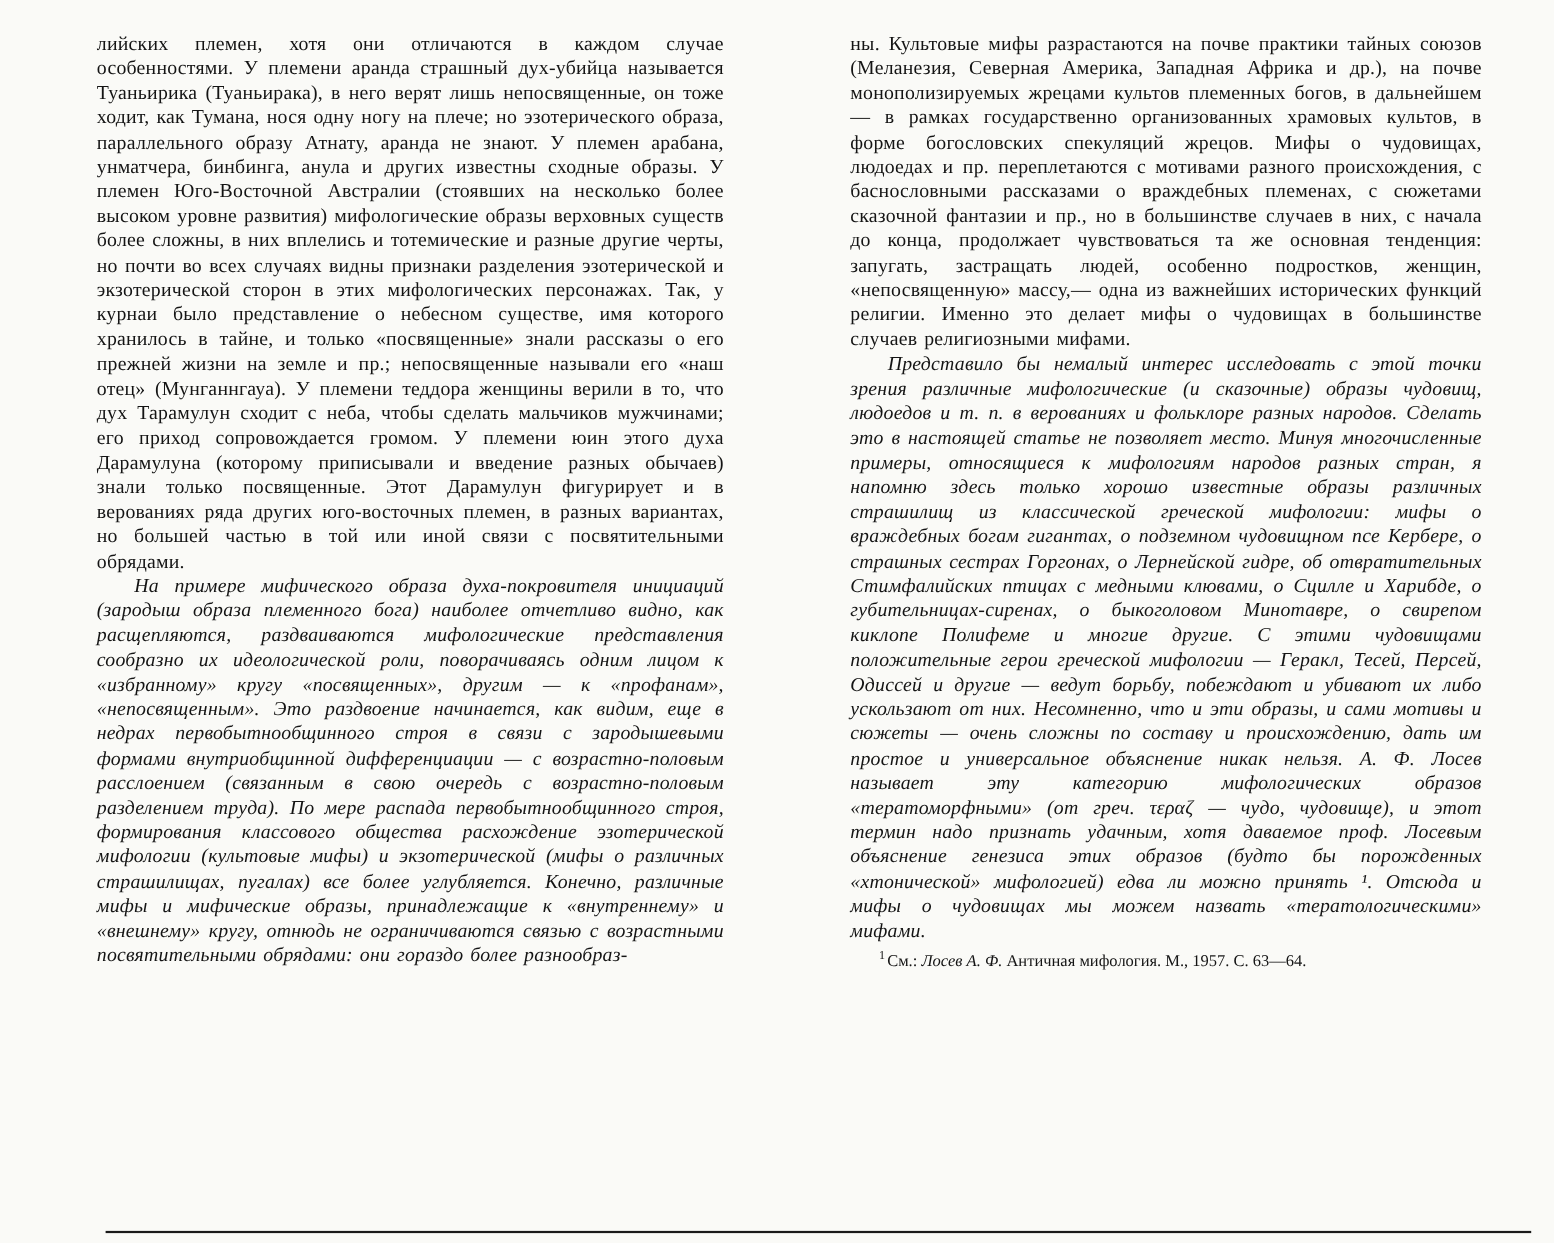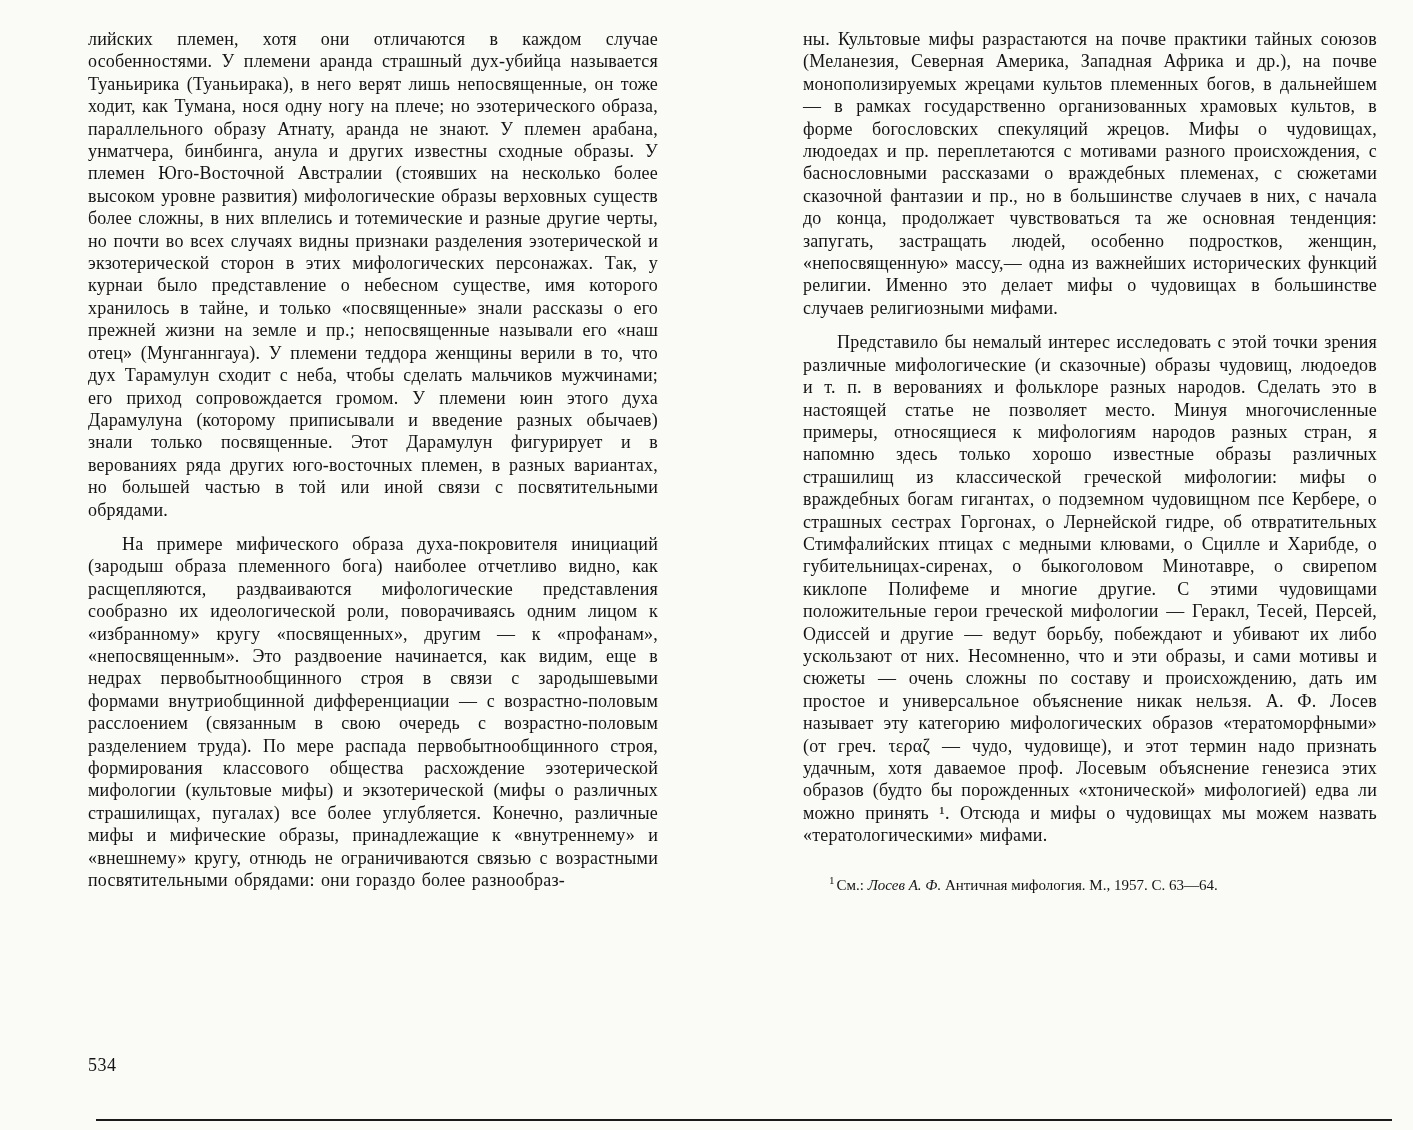--- a/index.html
+++ b/index.html
@@ -11,21 +11,21 @@
     font-family: "Liberation Serif", "DejaVu Serif", serif;
     color: #141414;
     overflow: hidden;
   }
 
   body { position: relative; }
 
   .spread {
     display: flex;
     justify-content: space-between;
-    padding: 28px 36px 0 88px;
+    padding: 28px 66px 0 88px;
     height: 1090px;
   }
 
   .page {
     display: flex;
     flex-direction: column;
     height: 1078px;
     position: relative;
   }
 
@@ -34,27 +34,27 @@
 
   .para {
     font-size: 18px;
     line-height: 22.4px;
     text-align: justify;
     letter-spacing: 0.2px;
     word-spacing: 1.6px;
     hyphens: auto;
   }
 
-  .para + .para { margin-top: 12px; }
+  .para + .para { margin-top: 0; font-style: italic; }
 
   .indent { text-indent: 34px; }
   .no-indent { text-indent: 0; }
 
   .footnote {
-    margin-top: 29px;
+    margin-top: 8px;
     font-size: 15px;
     line-height: 18px;
     text-indent: 26px;
     text-align: left;
   }
 
   .fn-marker {
     vertical-align: super;
     font-size: 11px;
     line-height: 0;
@@ -84,21 +84,20 @@
 </head>
 <body>
 
 <div class="spread">
 
   <div class="page page-left">
     <div class="text-block">
       <p class="para no-indent">лийских племен, хотя они отличаются в каждом случае особенностями. У племени аранда страшный дух-убийца называется Туаньирика (Туаньирака), в него верят лишь непосвященные, он тоже ходит, как Тумана, нося одну ногу на плече; но эзотерического образа, параллельного образу Атнату, аранда не знают. У племен арабана, унматчера, бинбинга, анула и других известны сходные образы. У племен Юго-Восточной Австралии (стоявших на несколько более высоком уровне развития) мифологические образы верховных существ более сложны, в них вплелись и тотемические и разные другие черты, но почти во всех случаях видны признаки разделения эзотерической и экзотерической сторон в этих мифологических персонажах. Так, у курнаи было представление о небесном существе, имя которого хранилось в тайне, и только «посвященные» знали рассказы о его прежней жизни на земле и пр.; непосвященные называли его «наш отец» (Мунганнгауа). У племени теддора женщины верили в то, что дух Тарамулун сходит с неба, чтобы сделать мальчиков мужчинами; его приход сопровождается громом. У племени юин этого духа Дарамулуна (которому приписывали и введение разных обычаев) знали только посвященные. Этот Дарамулун фигурирует и в верованиях ряда других юго-восточных племен, в разных вариантах, но большей частью в той или иной связи с посвятительными обрядами.</p>
       <p class="para indent">На примере мифического образа духа-покровителя инициаций (зародыш образа племенного бога) наиболее отчетливо видно, как расщепляются, раздваиваются мифологические представления сообразно их идеологической роли, поворачиваясь одним лицом к «избранному» кругу «посвященных», другим — к «профанам», «непосвященным». Это раздвоение начинается, как видим, еще в недрах первобытнообщинного строя в связи с зародышевыми формами внутриобщинной дифференциации — с возрастно-половым расслоением (связанным в свою очередь с возрастно-половым разделением труда). По мере распада первобытнообщинного строя, формирования классового общества расхождение эзотерической мифологии (культовые мифы) и экзотерической (мифы о различных страшилищах, пугалах) все более углубляется. Конечно, различные мифы и мифические образы, принадлежащие к «внутреннему» и «внешнему» кругу, отнюдь не ограничиваются связью с возрастными посвятительными обрядами: они гораздо более разнообраз-</p>
     </div>
-    <div class="page-number pn-left">534</div>
   </div>
 
   <div class="page page-right">
     <div class="text-block">
       <p class="para no-indent">ны. Культовые мифы разрастаются на почве практики тайных союзов (Меланезия, Северная Америка, Западная Африка и др.), на почве монополизируемых жрецами культов племенных богов, в дальнейшем — в рамках государственно организованных храмовых культов, в форме богословских спекуляций жрецов. Мифы о чудовищах, людоедах и пр. переплетаются с мотивами разного происхождения, с баснословными рассказами о враждебных племенах, с сюжетами сказочной фантазии и пр., но в большинстве случаев в них, с начала до конца, продолжает чувствоваться та же основная тенденция: запугать, застращать людей, особенно подростков, женщин, «непосвященную» массу,— одна из важнейших исторических функций религии. Именно это делает мифы о чудовищах в большинстве случаев религиозными мифами.</p>
       <p class="para indent">Представило бы немалый интерес исследовать с этой точки зрения различные мифологические (и сказочные) образы чудовищ, людоедов и т. п. в верованиях и фольклоре разных народов. Сделать это в настоящей статье не позволяет место. Минуя многочисленные примеры, относящиеся к мифологиям народов разных стран, я напомню здесь только хорошо известные образы различных страшилищ из классической греческой мифологии: мифы о враждебных богам гигантах, о подземном чудовищном псе Кербере, о страшных сестрах Горгонах, о Лернейской гидре, об отвратительных Стимфалийских птицах с медными клювами, о Сцилле и Харибде, о губительницах-сиренах, о быкоголовом Минотавре, о свирепом киклопе Полифеме и многие другие. С этими чудовищами положительные герои греческой мифологии — Геракл, Тесей, Персей, Одиссей и другие — ведут борьбу, побеждают и убивают их либо ускользают от них. Несомненно, что и эти образы, и сами мотивы и сюжеты — очень сложны по составу и происхождению, дать им простое и универсальное объяснение никак нельзя. А. Ф. Лосев называет эту категорию мифологических образов «тератоморфными» (от греч. τεραζ — чудо, чудовище), и этот термин надо признать удачным, хотя даваемое проф. Лосевым объяснение генезиса этих образов (будто бы порожденных «хтонической» мифологией) едва ли можно принять ¹. Отсюда и мифы о чудовищах мы можем назвать «тератологическими» мифами.</p>
       <div class="footnote">
         <span class="fn-marker">1</span><span>См.: </span><span class="italic">Лосев А. Ф.</span><span> Античная мифология. М., 1957. С. 63—64.</span>
       </div>
     </div>

